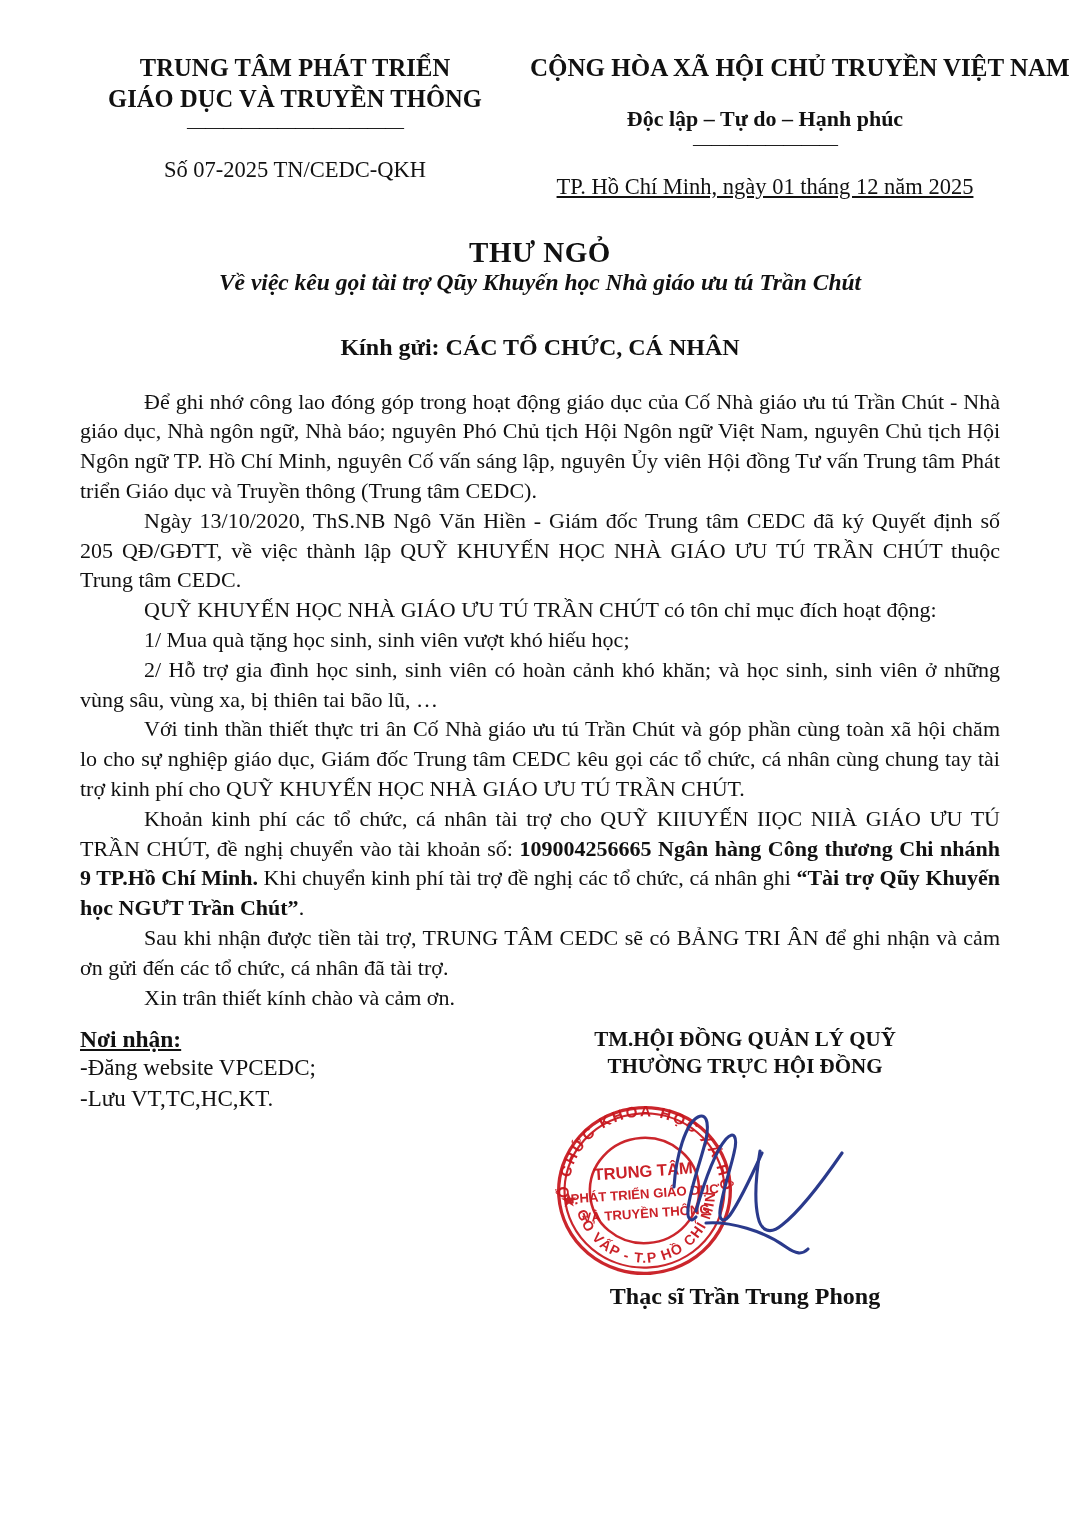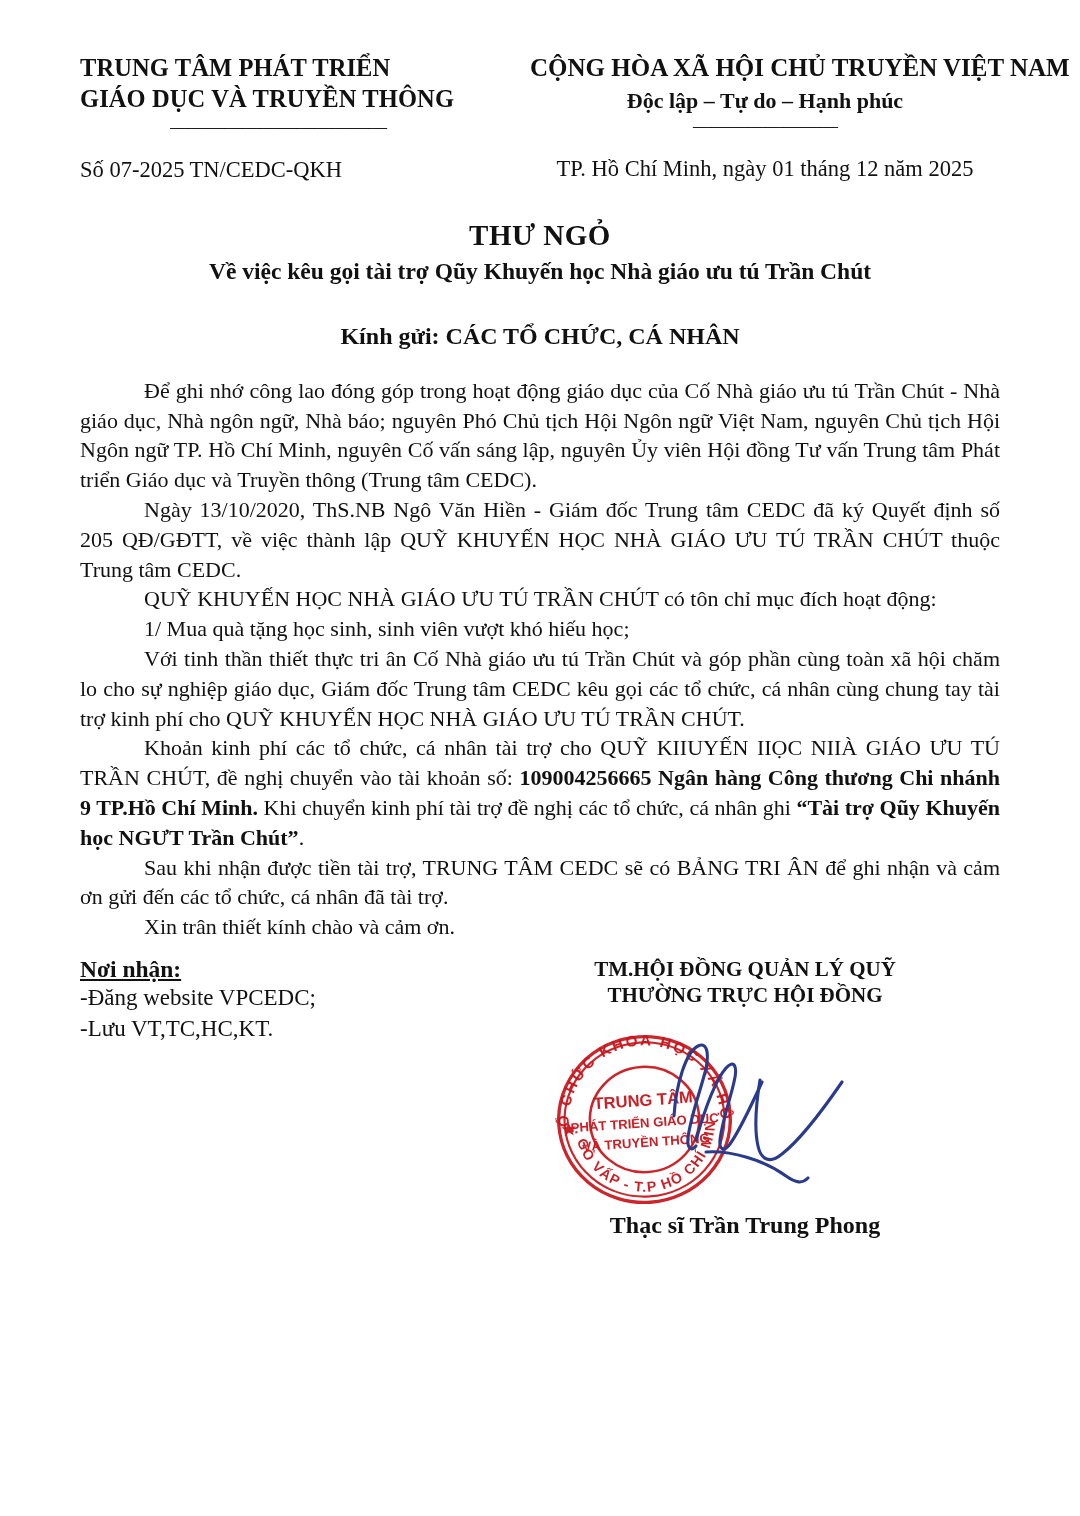--- a/index.html
+++ b/index.html
@@ -19,40 +19,40 @@
     height: 1516px;
     padding: 52px 80px 0 80px;
   }
 
   
   .letterhead {
     display: flex;
     align-items: flex-start;
     justify-content: space-between;
   }
-  .lh-left  { width: 430px; }
+  .lh-left  { width: 430px; text-align: center; }
   .lh-right { width: 470px; text-align: center; }
 
   .org-name {
     font-size: 24.5px;
     font-weight: bold;
     line-height: 1.28;
     letter-spacing: .1px;
     white-space: nowrap;
   }
   .nation-name {
     font-size: 25px;
     font-weight: bold;
     line-height: 1.3;
     white-space: nowrap;
   }
   .motto {
     font-size: 22px;
     font-weight: bold;
-    margin-top: 3px;
+    margin-top: 21px;
     white-space: nowrap;
   }
   .rule {
     font-size: 19px;
     line-height: .9;
     letter-spacing: -1px;
     margin: 3px auto 0 auto;
     overflow: hidden;
     white-space: nowrap;
     color: #111;
@@ -62,33 +62,35 @@
 
   .doc-no {
     font-size: 22.5px;
     margin-top: 22px;
     white-space: nowrap;
   }
   .place-date {
     font-size: 22.5px;
     margin-top: 22px;
     white-space: nowrap;
+    text-decoration: underline;
   }
 
   
   .title-block { text-align: center; margin-top: 36px; }
   .doc-title {
     font-size: 29px;
     font-weight: bold;
     letter-spacing: .5px;
   }
   .doc-subtitle {
     font-size: 23.5px;
     font-weight: bold;
-    margin-top: 6px;
+    font-style: italic;
+    margin-top: 0;
   }
   .addressee {
     text-align: center;
     font-size: 24px;
     font-weight: bold;
     margin-top: 38px;
   }
 
   
   .body-text { margin-top: 26px; }
@@ -183,20 +185,21 @@
   </div>
 
   <div class="addressee">Kính gửi: CÁC TỔ CHỨC, CÁ NHÂN</div>
 
   <div class="body-text">
 
     <p>Để ghi nhớ công lao đóng góp trong hoạt động giáo dục của Cố Nhà giáo ưu tú Trần Chút - Nhà giáo dục, Nhà ngôn ngữ, Nhà báo; nguyên Phó Chủ tịch Hội Ngôn ngữ Việt Nam, nguyên Chủ tịch Hội Ngôn ngữ TP. Hồ Chí Minh, nguyên Cố vấn sáng lập, nguyên Ủy viên Hội đồng Tư vấn Trung tâm Phát triển Giáo dục và Truyền thông (Trung tâm CEDC).</p>
     <p>Ngày 13/10/2020, ThS.NB Ngô Văn Hiền - Giám đốc Trung tâm CEDC đã ký Quyết định số 205 QĐ/GĐTT, về việc thành lập QUỸ KHUYẾN HỌC NHÀ GIÁO ƯU TÚ TRẦN CHÚT thuộc Trung tâm CEDC.</p>
     <p>QUỸ KHUYẾN HỌC NHÀ GIÁO ƯU TÚ TRẦN CHÚT có tôn chỉ mục đích hoạt động:</p>
     <p>1/ Mua quà tặng học sinh, sinh viên vượt khó hiếu học;</p>
+    <p>2/ Hỗ trợ gia đình học sinh, sinh viên có hoàn cảnh khó khăn; và học sinh, sinh viên ở những vùng sâu, vùng xa, bị thiên tai bão lũ, …</p>
     <p>Với tinh thần thiết thực tri ân Cố Nhà giáo ưu tú Trần Chút và góp phần cùng toàn xã hội chăm lo cho sự nghiệp giáo dục, Giám đốc Trung tâm CEDC kêu gọi các tổ chức, cá nhân cùng chung tay tài trợ kinh phí cho QUỸ KHUYẾN HỌC NHÀ GIÁO ƯU TÚ TRẦN CHÚT.</p>
 
     <p><span>Khoản kinh phí các tổ chức, cá nhân tài trợ cho QUỸ KIIUYẾN IIỌC NIIÀ GIÁO ƯU TÚ TRẦN CHÚT, đề nghị chuyển vào tài khoản số: </span><b>109004256665 Ngân hàng Công thương Chi nhánh 9 TP.Hồ Chí Minh.</b><span> Khi chuyển kinh phí tài trợ đề nghị các tổ chức, cá nhân ghi </span><b>“Tài trợ Qũy Khuyến học NGƯT Trần Chút”</b><span>.</span></p>
 
     <p>Sau khi nhận được tiền tài trợ, TRUNG TÂM CEDC sẽ có BẢNG TRI ÂN để ghi nhận và cảm ơn gửi đến các tổ chức, cá nhân đã tài trợ.</p>
     <p>Xin trân thiết kính chào và cảm ơn.</p>
   </div>
 
   <div class="footer">
 

